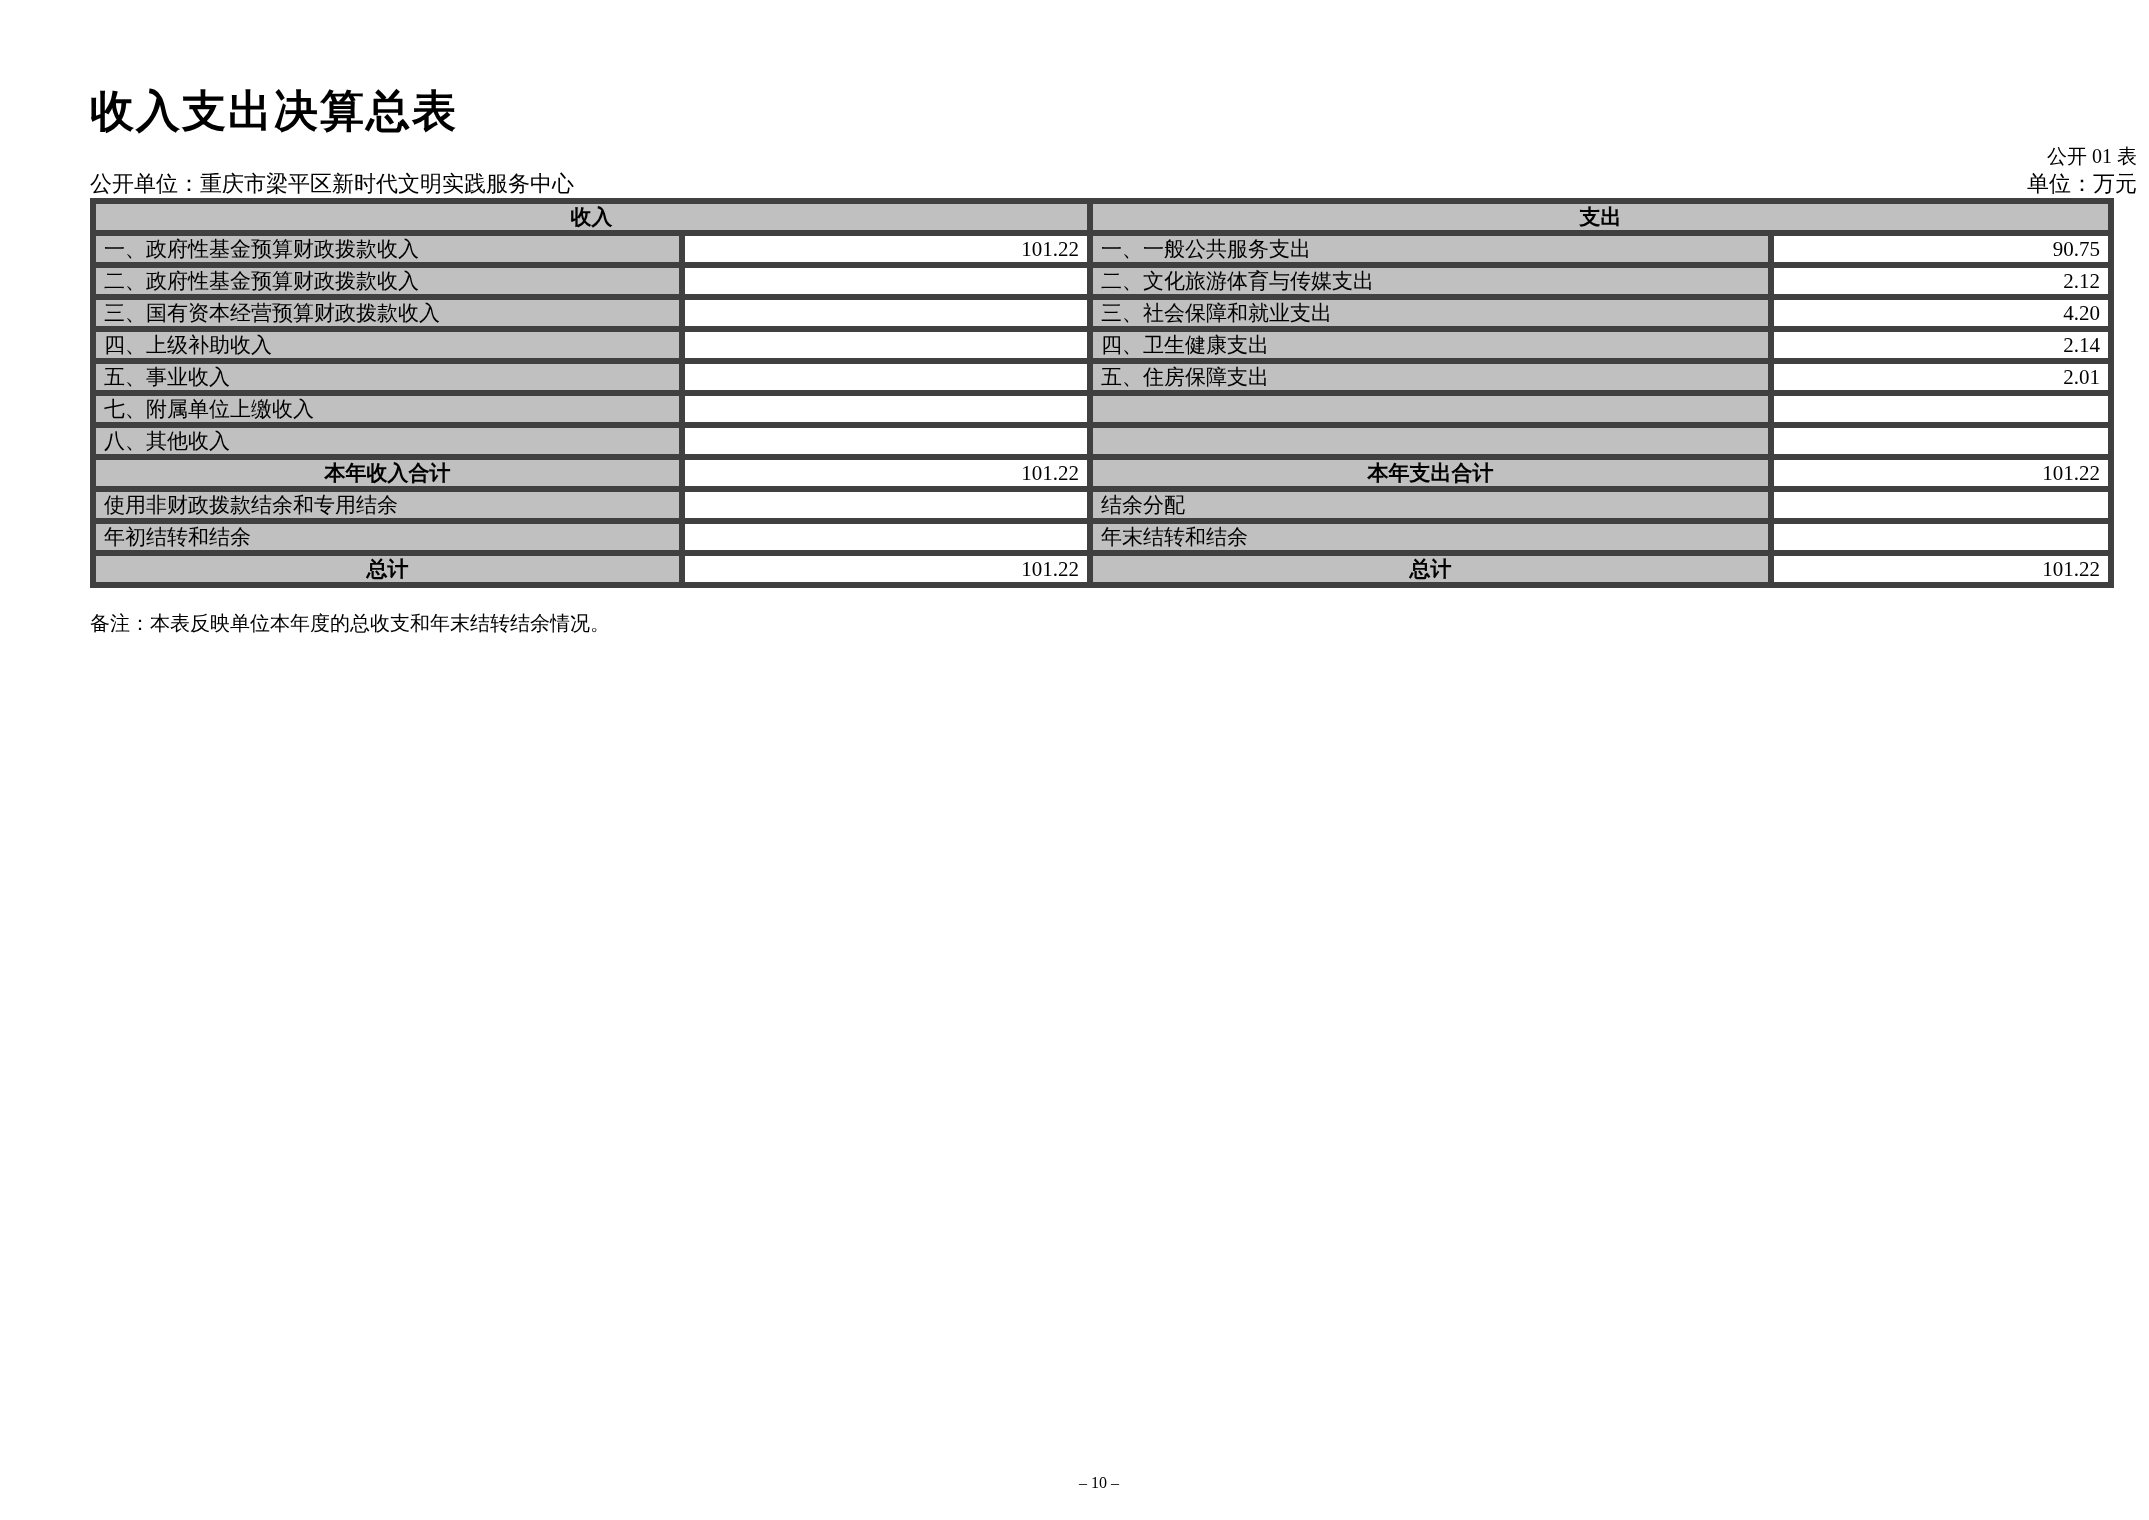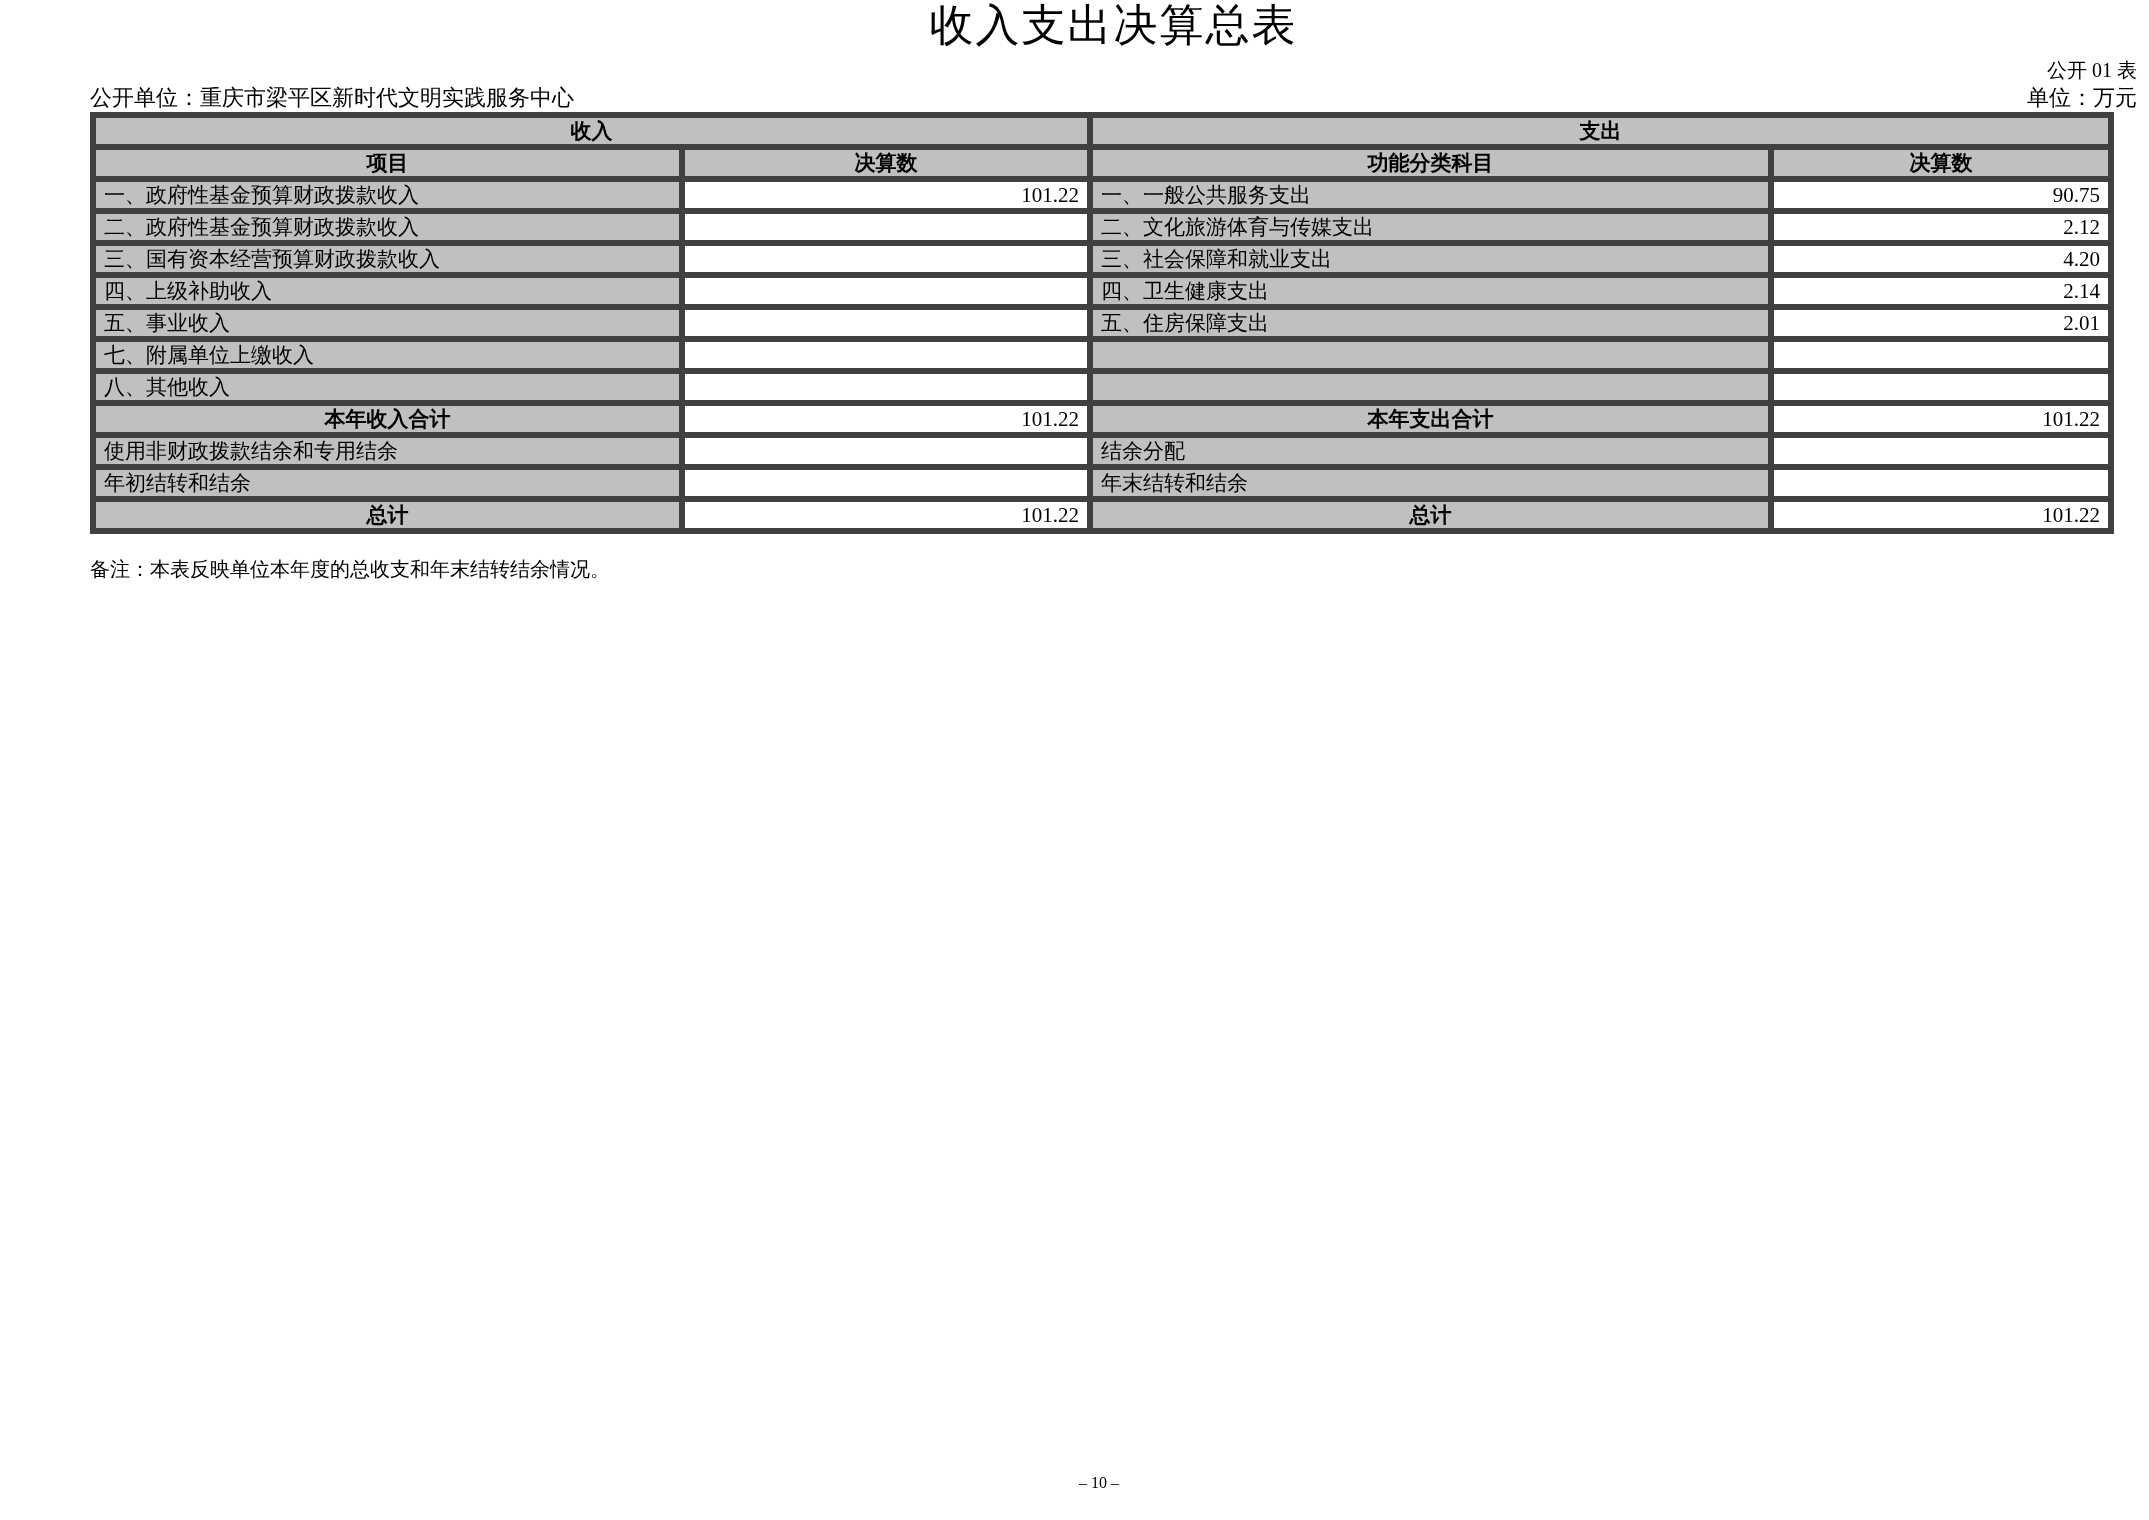--- a/index.html
+++ b/index.html
@@ -15,23 +15,23 @@
     background: #ffffff;
     overflow: hidden;
   }
   .content {
     position: absolute;
     left: 90px;
     top: 0;
     width: 2047px; 
   }
   .title {
-    text-align: center;
+    margin-top: 86px;
     font-size: 44px;
-    font-weight: normal;
+    font-weight: bold;
     line-height: 52px;
     letter-spacing: 2px;
   }
   .meta-right {
     margin-top: 4px;
     text-align: right;
     font-size: 20px;
     line-height: 28px;
   }
   .meta-row {
@@ -108,26 +108,20 @@
         <col style="width:589px">
         <col style="width:408px">
         <col style="width:681px">
         <col style="width:340px">
       </colgroup>
       <thead>
         <tr>
           <th colspan="2">收入</th>
           <th colspan="2">支出</th>
         </tr>
-        <tr>
-          <th>项目</th>
-          <th>决算数</th>
-          <th>功能分类科目</th>
-          <th>决算数</th>
-        </tr>
       </thead>
       <tbody>
         <tr>
           <td class="lbl">一、政府性基金预算财政拨款收入</td>
           <td class="val">101.22</td>
           <td class="lbl">一、一般公共服务支出</td>
           <td class="val">90.75</td>
         </tr>
         <tr>
           <td class="lbl">二、政府性基金预算财政拨款收入</td>

